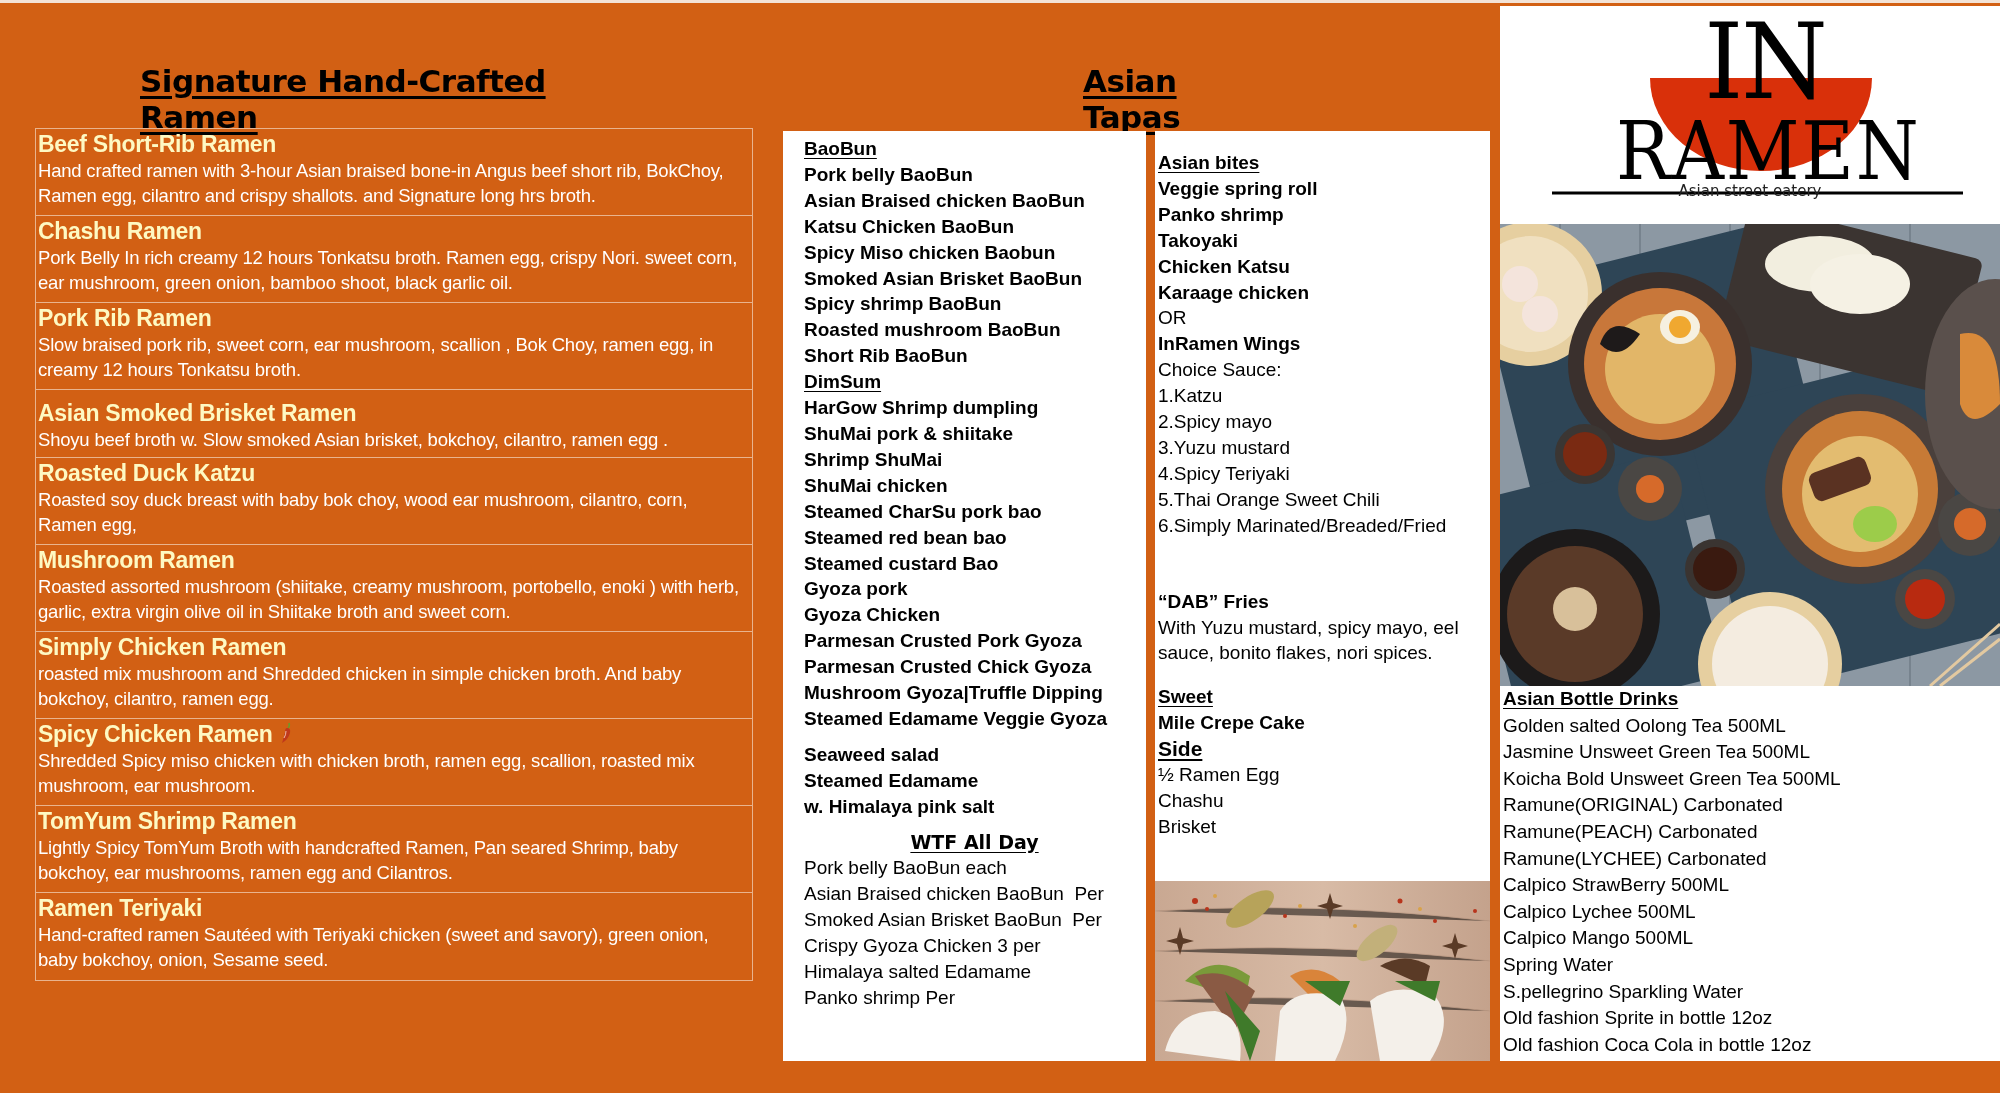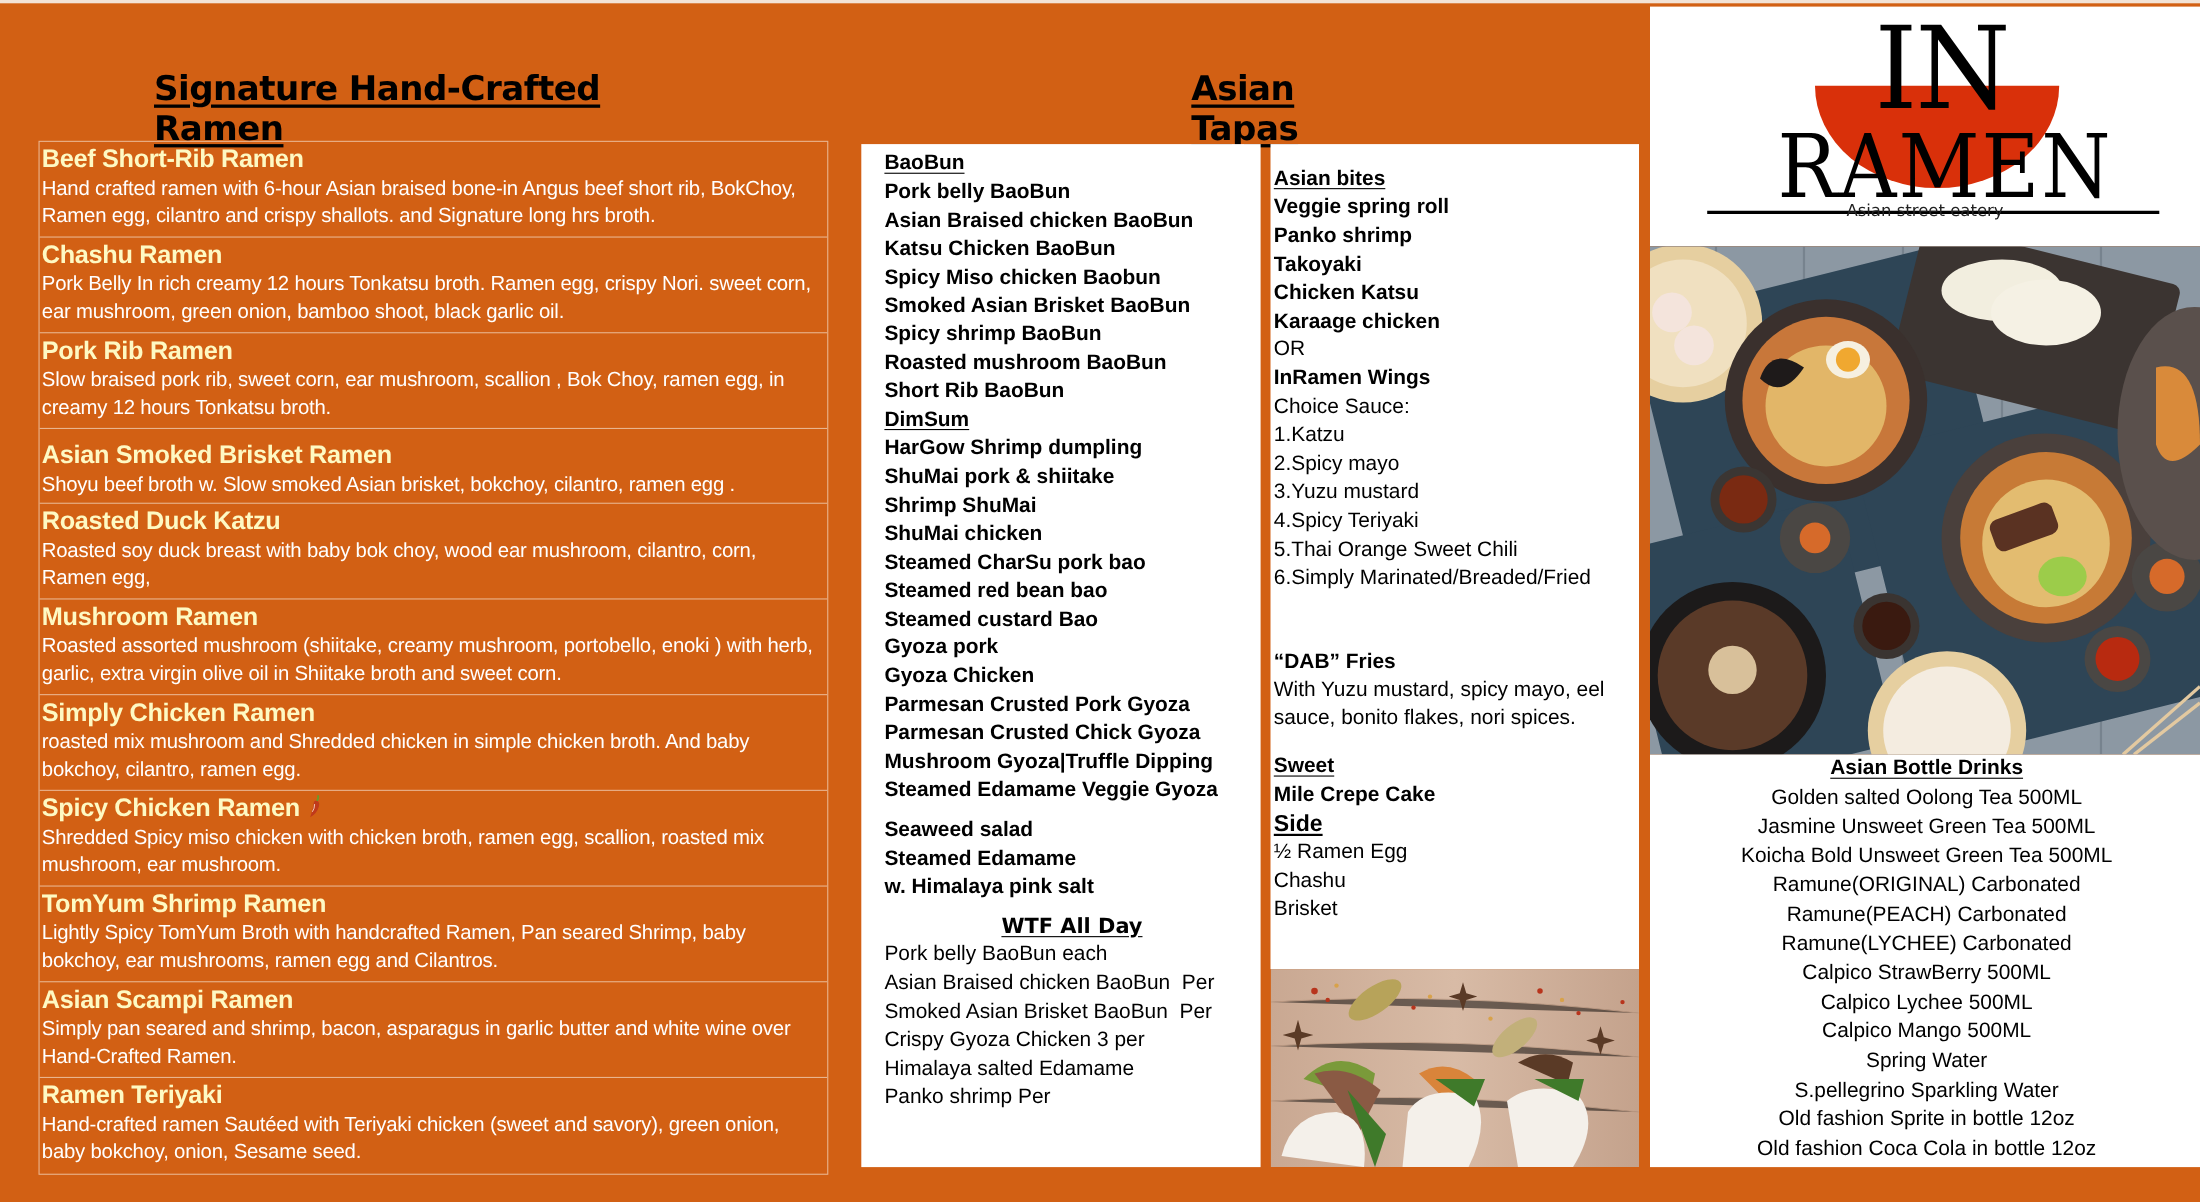--- a/index.html
+++ b/index.html
@@ -34,34 +34,34 @@
   .line.hdr { font-weight: bold; text-decoration: underline; text-underline-offset: 3px; }
   .line.hdr-lg { font-weight: bold; font-size: 21px; text-decoration: underline; text-underline-offset: 3px; line-height: 26px; }
   .line.center-hdr { text-align: center; font-family: "DejaVu Sans", sans-serif; font-weight: bold; font-size: 19px; text-decoration: underline; text-underline-offset: 3px; padding-left: 20px; }
   .gap-s { height: 18px; }
   .gap-m { height: 50px; }
   .gap-xs { height: 10px; }
 
   
   #logo { position: absolute; left: 1500px; top: 3px; width: 500px; height: 218px; background: #fff; }
   #main-photo { position: absolute; left: 1500px; top: 221px; width: 500px; height: 462px; overflow: hidden; background: #6d7a85; }
-  #drinks { position: absolute; left: 1500px; top: 683px; width: 500px; height: 375px; background: #fff; padding: 0 0 0 3px; text-align: center; }
+  #drinks { position: absolute; left: 1500px; top: 683px; width: 500px; height: 375px; background: #fff; padding: 0 0 0 3px; }
   #drinks .line { font-size: 19px; line-height: 26.6px; }
 </style>
 </head>
 <body>
 
 <div class="page">
 
   <div id="ramen-title" class="section-title">Signature Hand-Crafted Ramen</div>
 
   <div class="ramen-table">
     <div class="ramen-row" style="height:87px">
       <div class="ramen-name">Beef Short-Rib Ramen</div>
-      <div class="ramen-desc">Hand crafted ramen with 6-hour Asian braised bone-in Angus beef short rib, BokChoy, Ramen egg, cilantro and crispy shallots. and Signature long hrs broth.</div>
+      <div class="ramen-desc">Hand crafted ramen with 3-hour Asian braised bone-in Angus beef short rib, BokChoy, Ramen egg, cilantro and crispy shallots. and Signature long hrs broth.</div>
     </div>
     <div class="ramen-row" style="height:87px">
       <div class="ramen-name">Chashu Ramen</div>
       <div class="ramen-desc">Pork Belly In rich creamy 12 hours Tonkatsu broth. Ramen egg, crispy Nori. sweet corn, ear mushroom, green onion, bamboo shoot, black garlic oil.</div>
     </div>
     <div class="ramen-row" style="height:87px">
       <div class="ramen-name">Pork Rib Ramen</div>
       <div class="ramen-desc">Slow braised pork rib, sweet corn, ear mushroom, scallion , Bok Choy, ramen egg, in creamy 12 hours Tonkatsu broth.</div>
     </div>
     <div class="ramen-row" style="height:68px; padding-top:9px">
@@ -84,24 +84,20 @@
       <div class="ramen-name"><span>Spicy Chicken Ramen</span><svg class="chili" viewBox="0 0 16 22">
             <path d="M10 1 Q11 4 9 6" stroke="#6a9a2a" stroke-width="1.6" fill="none"></path>
             <path d="M8 6 Q12 6 11 11 Q9 18 3 21 Q5 15 6 10 Q6 6 8 6 Z" fill="#c0391b"></path>
             <path d="M7 9 Q7 13 5 16" stroke="#f5c9b8" stroke-width="0.9" fill="none"></path>
           </svg></div>
       <div class="ramen-desc">Shredded Spicy miso chicken with chicken broth, ramen egg, scallion, roasted mix mushroom, ear mushroom.</div>
     </div>
     <div class="ramen-row" style="height:87px">
       <div class="ramen-name">TomYum Shrimp Ramen</div>
       <div class="ramen-desc">Lightly Spicy TomYum Broth with handcrafted Ramen, Pan seared Shrimp, baby bokchoy, ear mushrooms, ramen egg and Cilantros.</div>
-    </div>
-    <div class="ramen-row" style="height:87px">
-      <div class="ramen-name">Asian Scampi Ramen</div>
-      <div class="ramen-desc">Simply pan seared and shrimp, bacon, asparagus in garlic butter and white wine over Hand-Crafted Ramen.</div>
     </div>
     <div class="ramen-row" style="height:87px">
       <div class="ramen-name">Ramen Teriyaki</div>
       <div class="ramen-desc">Hand-crafted ramen Sautéed with Teriyaki chicken (sweet and savory), green onion, baby bokchoy, onion, Sesame seed.</div>
     </div>
   </div>
 
   <div id="tapas-title" class="section-title">Asian Tapas</div>
 
   <div id="tapas-left" class="panel">

